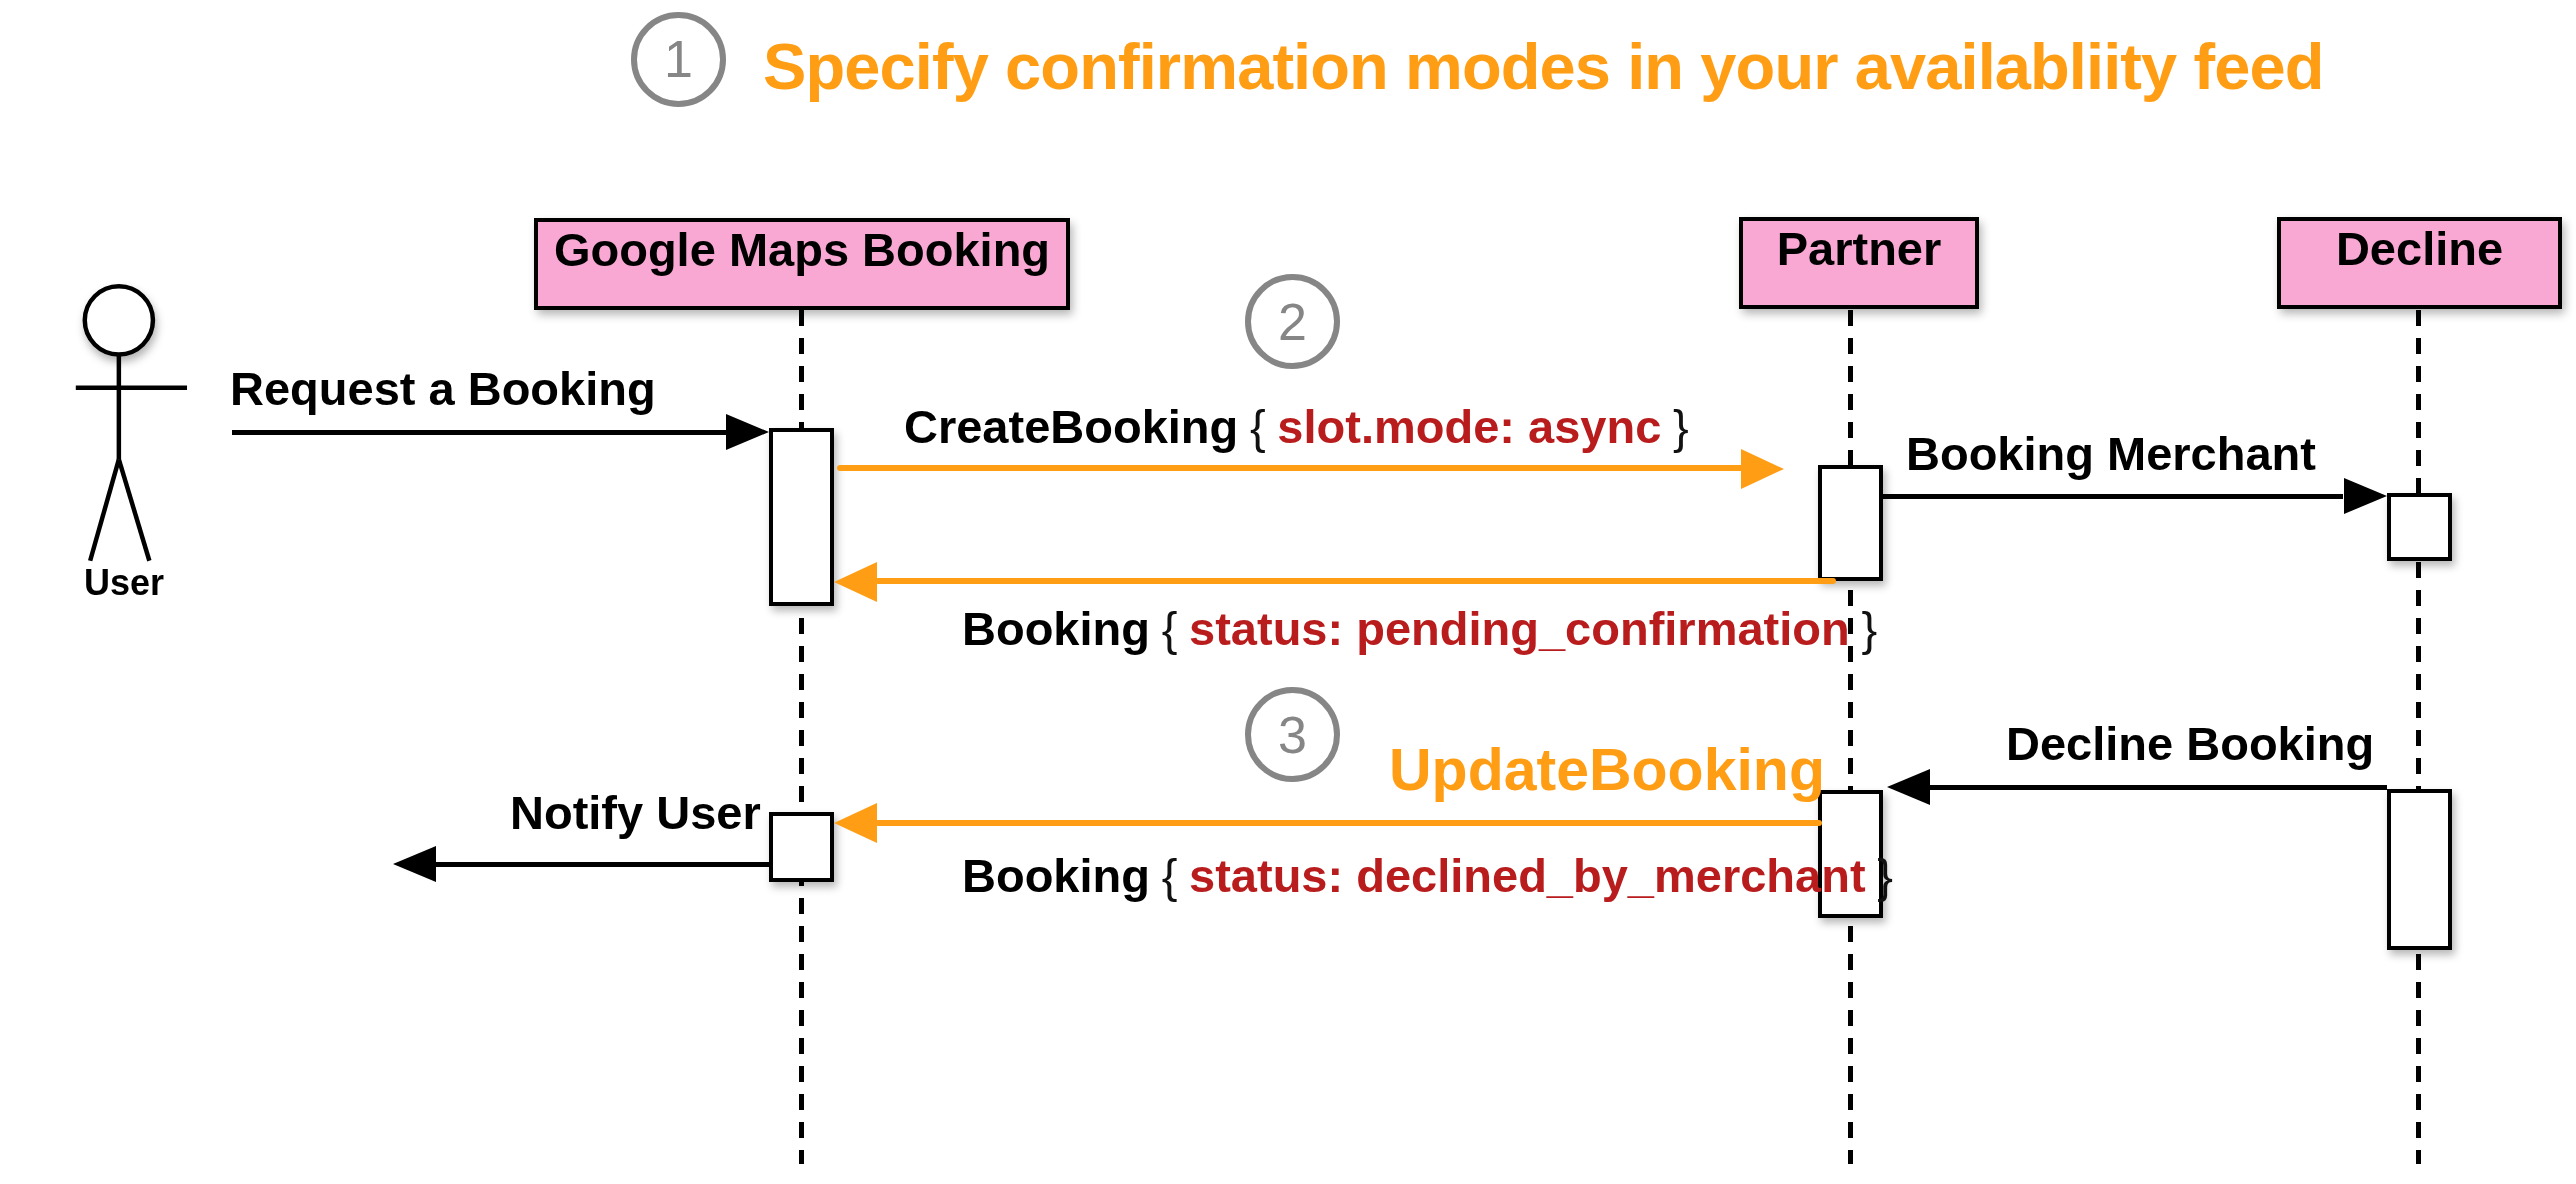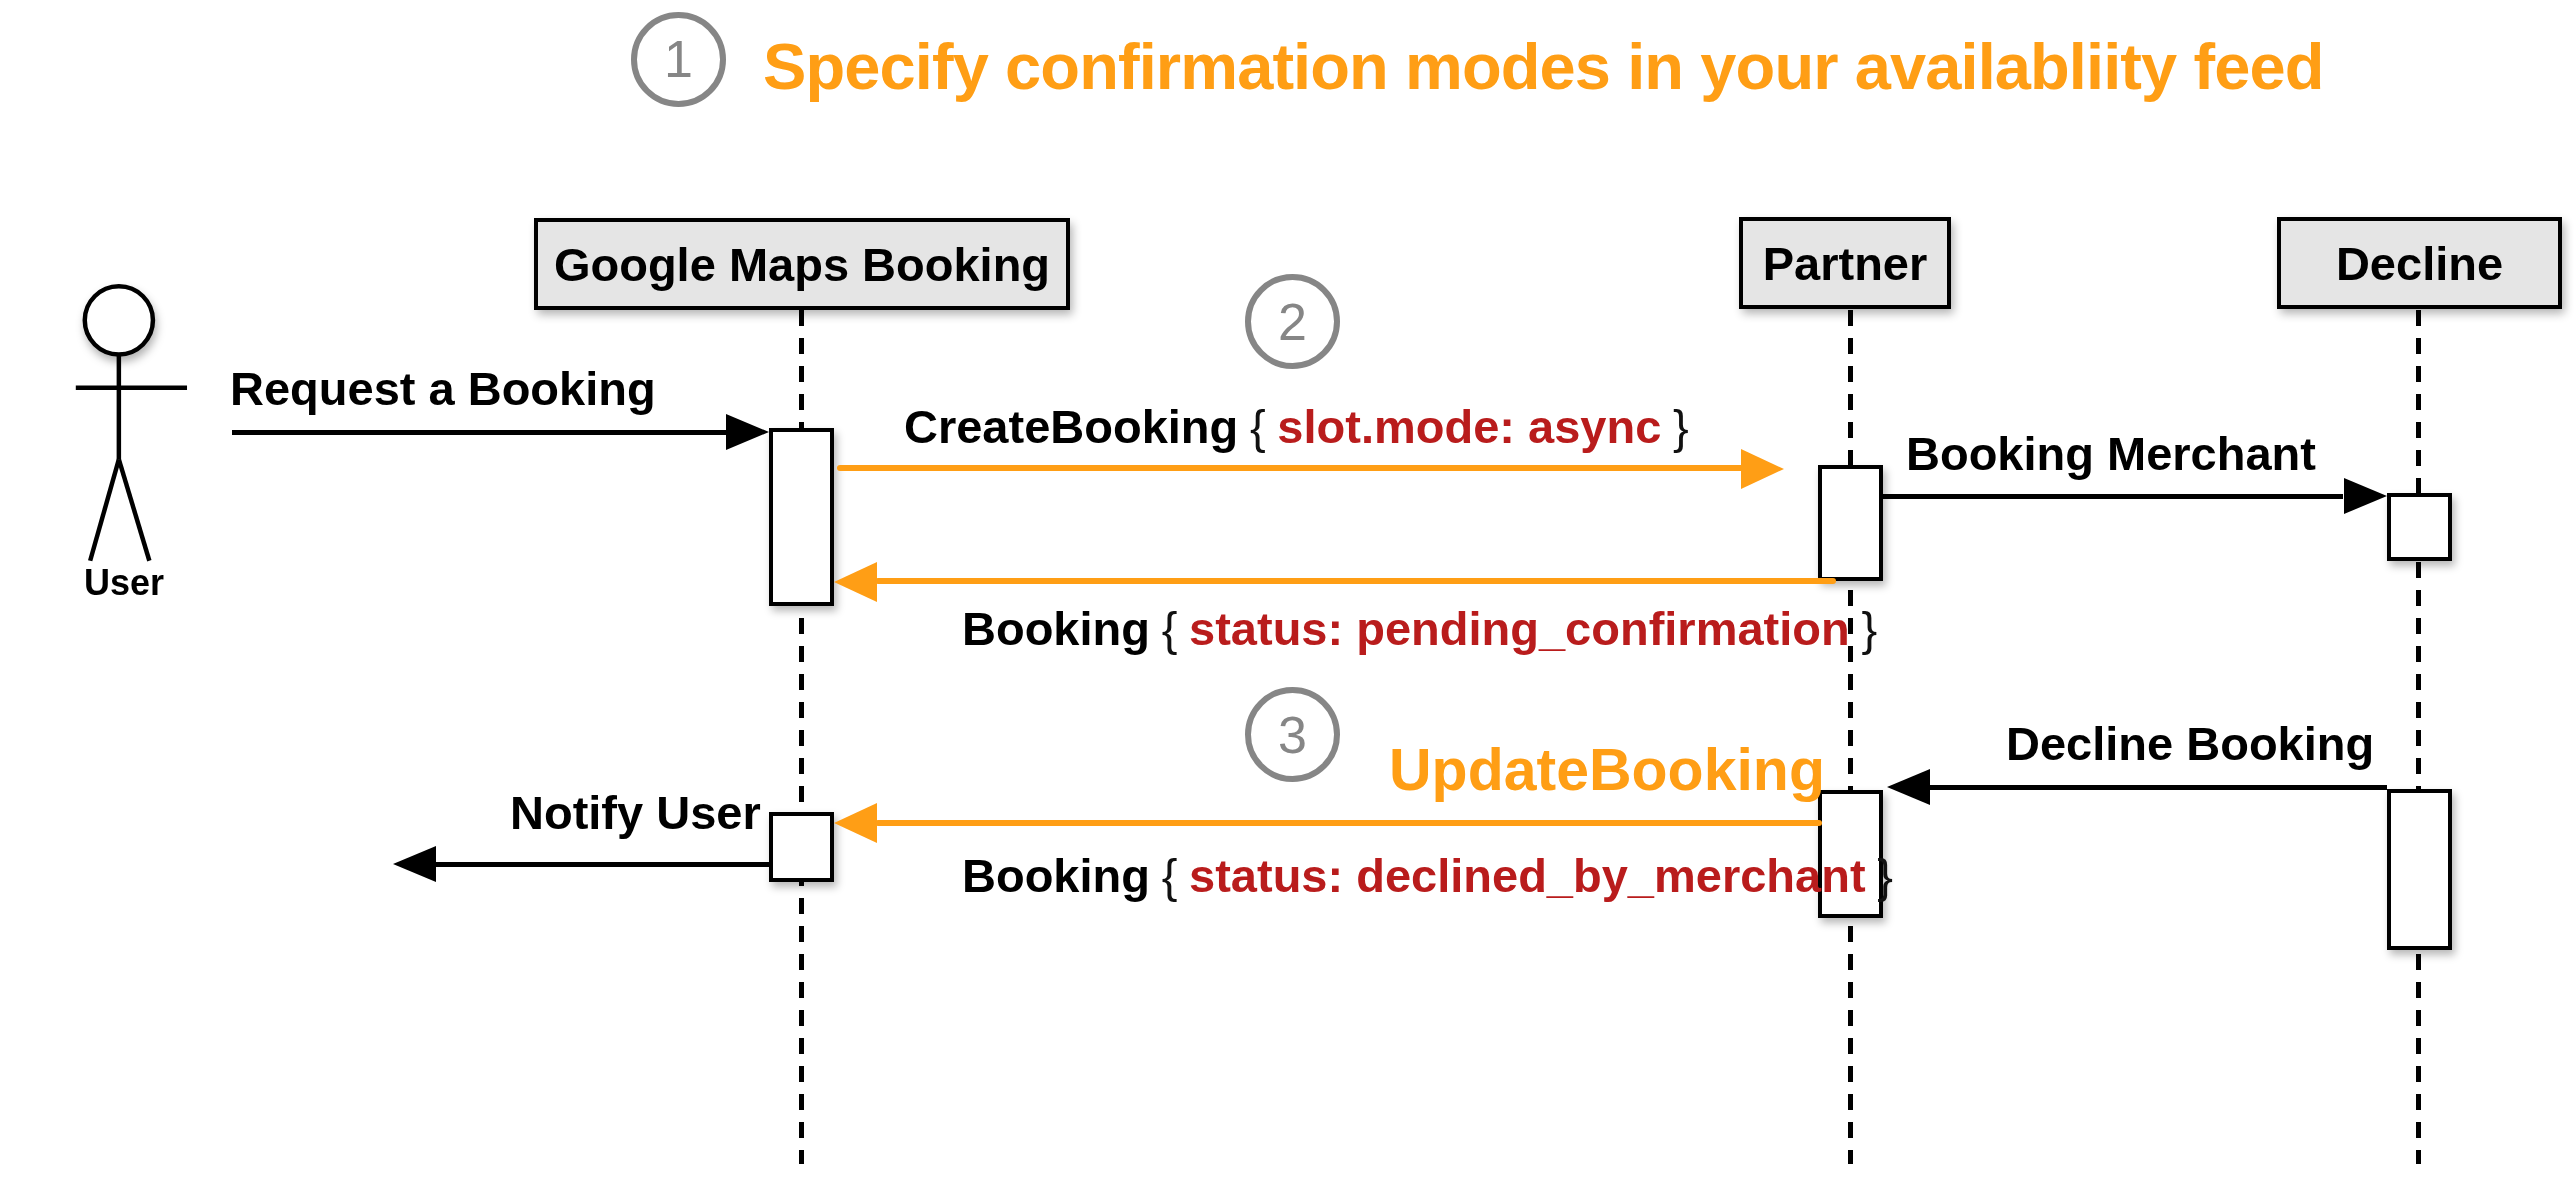--- a/index.html
+++ b/index.html
@@ -12,22 +12,22 @@
     position:absolute;box-sizing:border-box;border:6.3px solid #868686;border-radius:50%;
     width:95px;height:95px;display:flex;align-items:center;justify-content:center;
     color:#868686;font-size:52px;font-weight:400;background:#fff;
   }
   .title-text{
     position:absolute;left:763px;top:29px;font-size:65px;font-weight:bold;color:#FF9E15;
     letter-spacing:-0.9px;white-space:nowrap;
   }
   
   .abox{
-    position:absolute;box-sizing:border-box;border:4.5px solid #000;background:#e5e5e5;
-    display:flex;align-items:center;justify-content:center;
+    position:absolute;box-sizing:border-box;border:4.5px solid #000;background:#f9a8d4;
+    display:flex;justify-content:center;
     font-size:47px;font-weight:bold;white-space:nowrap;
     box-shadow:2.7px 5.4px 9px rgba(0,0,0,0.30);
   }
   
   .lifeline{
     position:absolute;top:310px;height:854px;width:4.5px;
     background:repeating-linear-gradient(to bottom,#000 0 16px,transparent 16px 28px);
   }
   
   .act{
@@ -59,21 +59,21 @@
 <div id="canvas">
 
   <div class="step-badge" style="left:631px;top:11.7px;">
     <span>1</span>
   </div>
   <div class="title-text">Specify confirmation modes in your availabliity feed</div>
 
   <div class="abox" style="left:534px;top:218px;width:536px;height:92px;">
     <span>Google Maps Booking</span>
   </div>
-  <div class="abox" style="left:1739px;top:217px;width:212px;height:92px;">
+  <div class="abox" style="left:1739px;top:217px;width:240px;height:92px;">
     <span>Partner</span>
   </div>
   <div class="abox" style="left:2277px;top:217px;width:285px;height:92px;">
     <span>Decline</span>
   </div>
 
   <div class="lifeline" style="left:799px;"></div>
   <div class="lifeline" style="left:1848px;"></div>
   <div class="lifeline" style="left:2416px;"></div>
 

